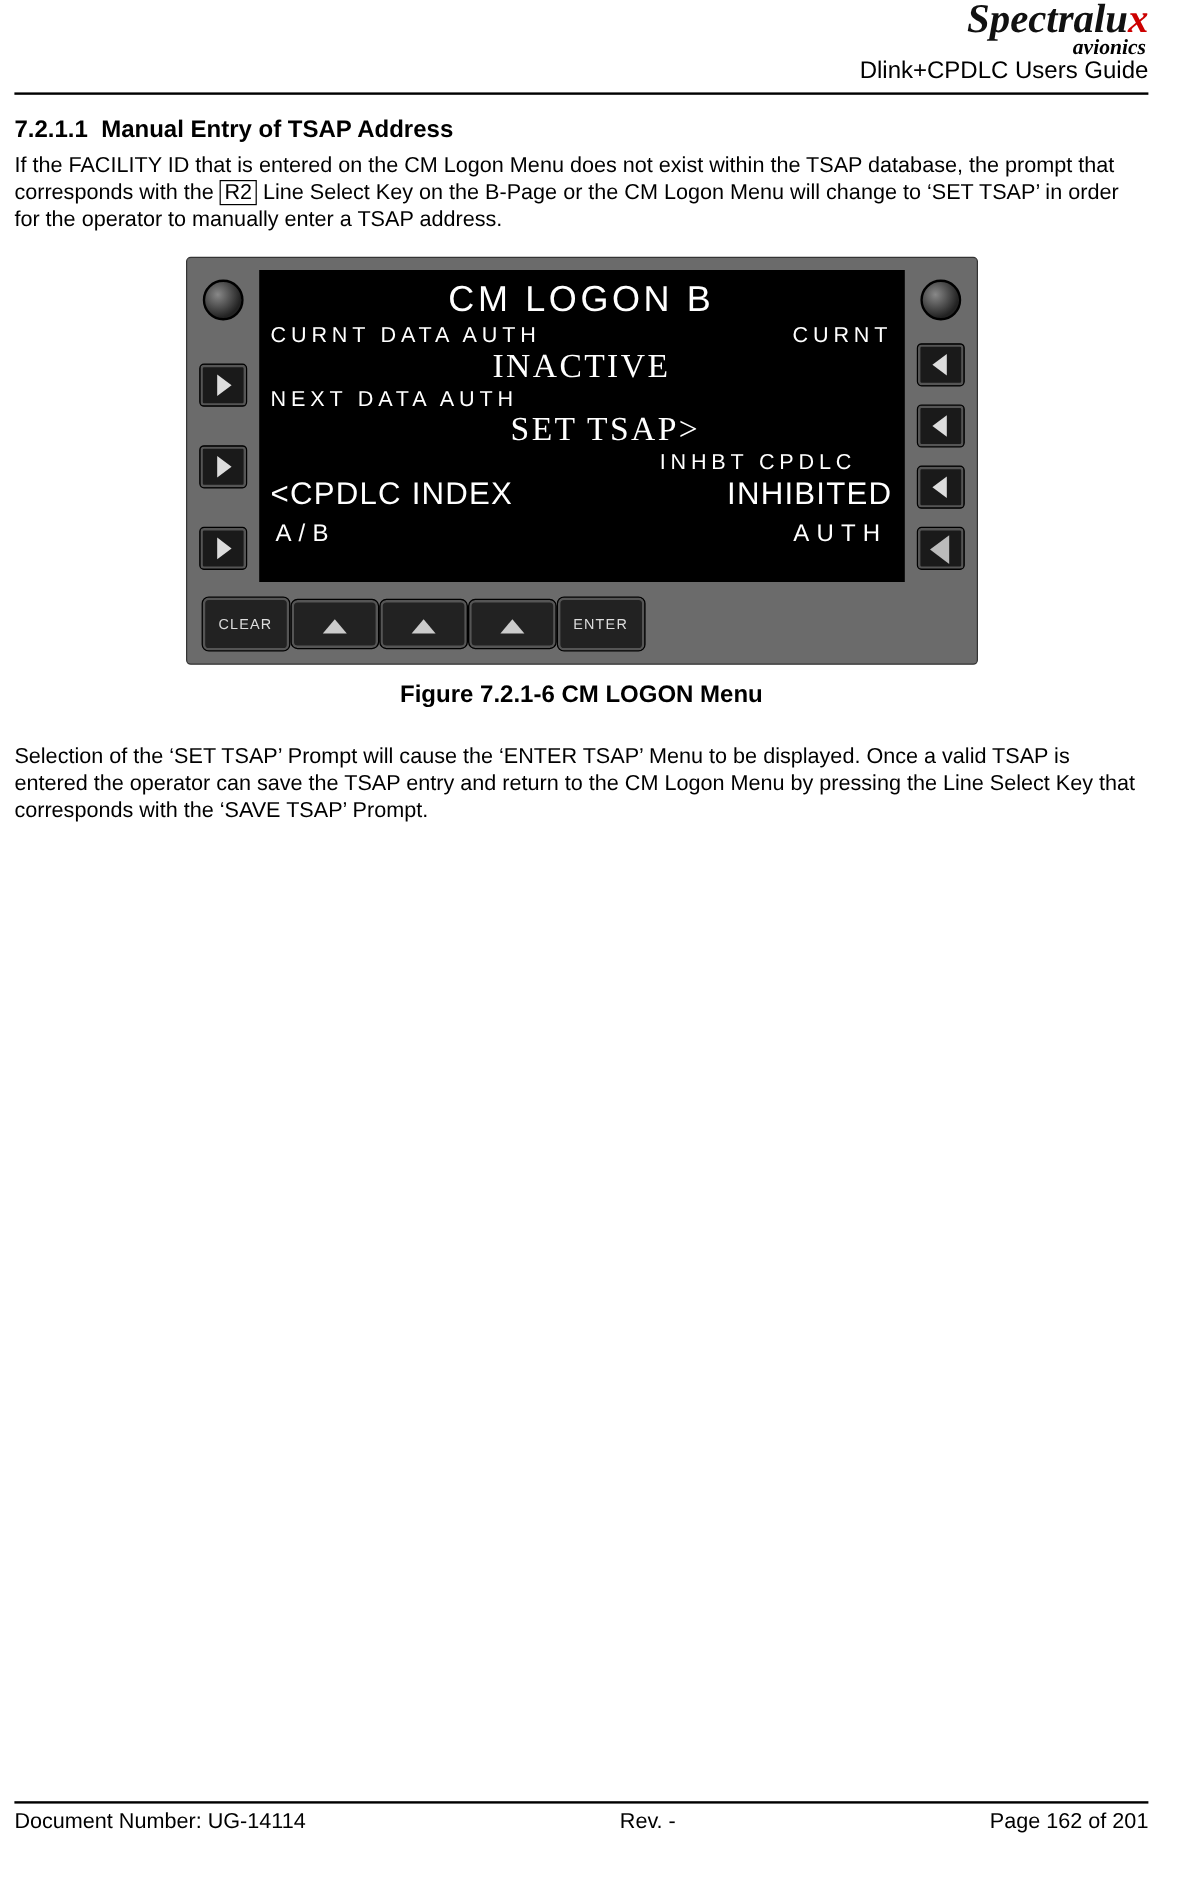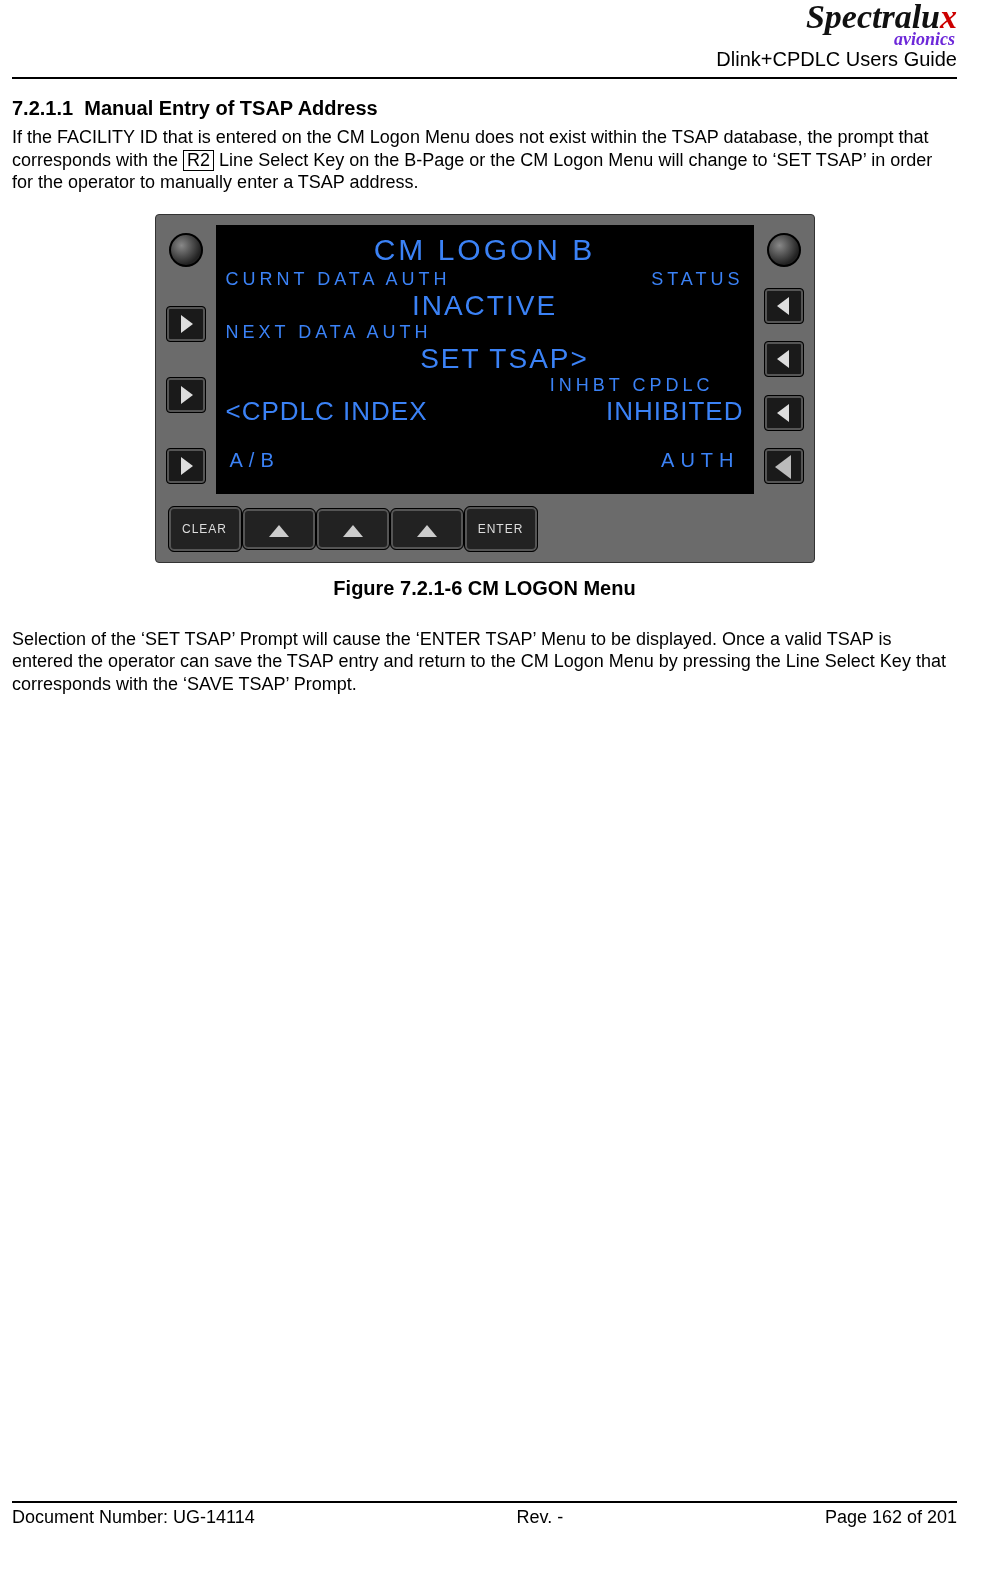--- a/index.html
+++ b/index.html
@@ -43,21 +43,21 @@
   .logo-main .x-red {
     color: #c00;
   }
   .logo-sub {
     display: block;
     text-align: right;
     font-family: "Times New Roman", serif;
     font-style: italic;
     font-weight: bold;
     font-size: 18px;
-    color: #6d28d9;
+    color: #000000;
     margin-top: -4px;
     padding-right: 2px;
   }
   .header-title {
     font-size: 20px;
     color: #000;
     padding-bottom: 4px;
   }
   .section-heading {
     font-weight: bold;
@@ -140,21 +140,21 @@
   .lsk-back::before {
     left: 10px;
     top: 6px;
     border-right: 16px solid #bbb;
     border-top: 12px solid transparent;
     border-bottom: 12px solid transparent;
   }
   .screen {
     flex: 1;
     background: #000;
-    color: #3b82f6;
+    color: #ffffff;
     font-family: "Arial Narrow", Arial, sans-serif;
     letter-spacing: 2px;
     padding: 8px 10px 22px 10px;
     min-height: 260px;
     box-sizing: border-box;
     position: relative;
   }
   .scr-title {
     text-align: center;
     font-size: 30px;
@@ -164,39 +164,40 @@
   .scr-label-row {
     display: flex;
     justify-content: space-between;
     font-size: 18px;
     letter-spacing: 4px;
   }
   .scr-big-center {
     text-align: center;
     font-size: 28px;
     letter-spacing: 2px;
+    font-family: Liberation Serif, serif;
   }
   .scr-small-right {
     text-align: right;
     font-size: 18px;
     letter-spacing: 4px;
     padding-right: 30px;
   }
   .scr-row-split {
     display: flex;
     justify-content: space-between;
     font-size: 26px;
     letter-spacing: 1px;
   }
   .scr-footer-row {
     display: flex;
     justify-content: space-between;
     font-size: 20px;
     letter-spacing: 6px;
-    margin-top: 22px;
+    margin-top: 7px;
     padding: 0 4px 0 4px;
   }
 
   .device-bottom {
     display: flex;
     justify-content: flex-start;
     align-items: center;
     margin-top: 12px;
     padding: 0 4px;
   }
@@ -283,21 +284,21 @@
           <div class="knob"></div>
           <div class="lsk lsk-left"></div>
           <div class="lsk lsk-left"></div>
           <div class="lsk lsk-left"></div>
         </div>
 
         <div class="screen">
           <div class="scr-title">CM LOGON    B</div>
           <div class="scr-label-row">
             <span>CURNT DATA AUTH</span>
-            <span>STATUS</span>
+            <span>CURNT</span>
           </div>
           <div class="scr-big-center">INACTIVE</div>
           <div class="scr-label-row">
             <span>NEXT DATA AUTH</span>
             <span></span>
           </div>
           <div class="scr-big-center" style="padding-left:40px;">SET TSAP&gt;</div>
           <div class="scr-small-right">INHBT CPDLC</div>
           <div class="scr-row-split">
             <span>&lt;CPDLC INDEX</span>

